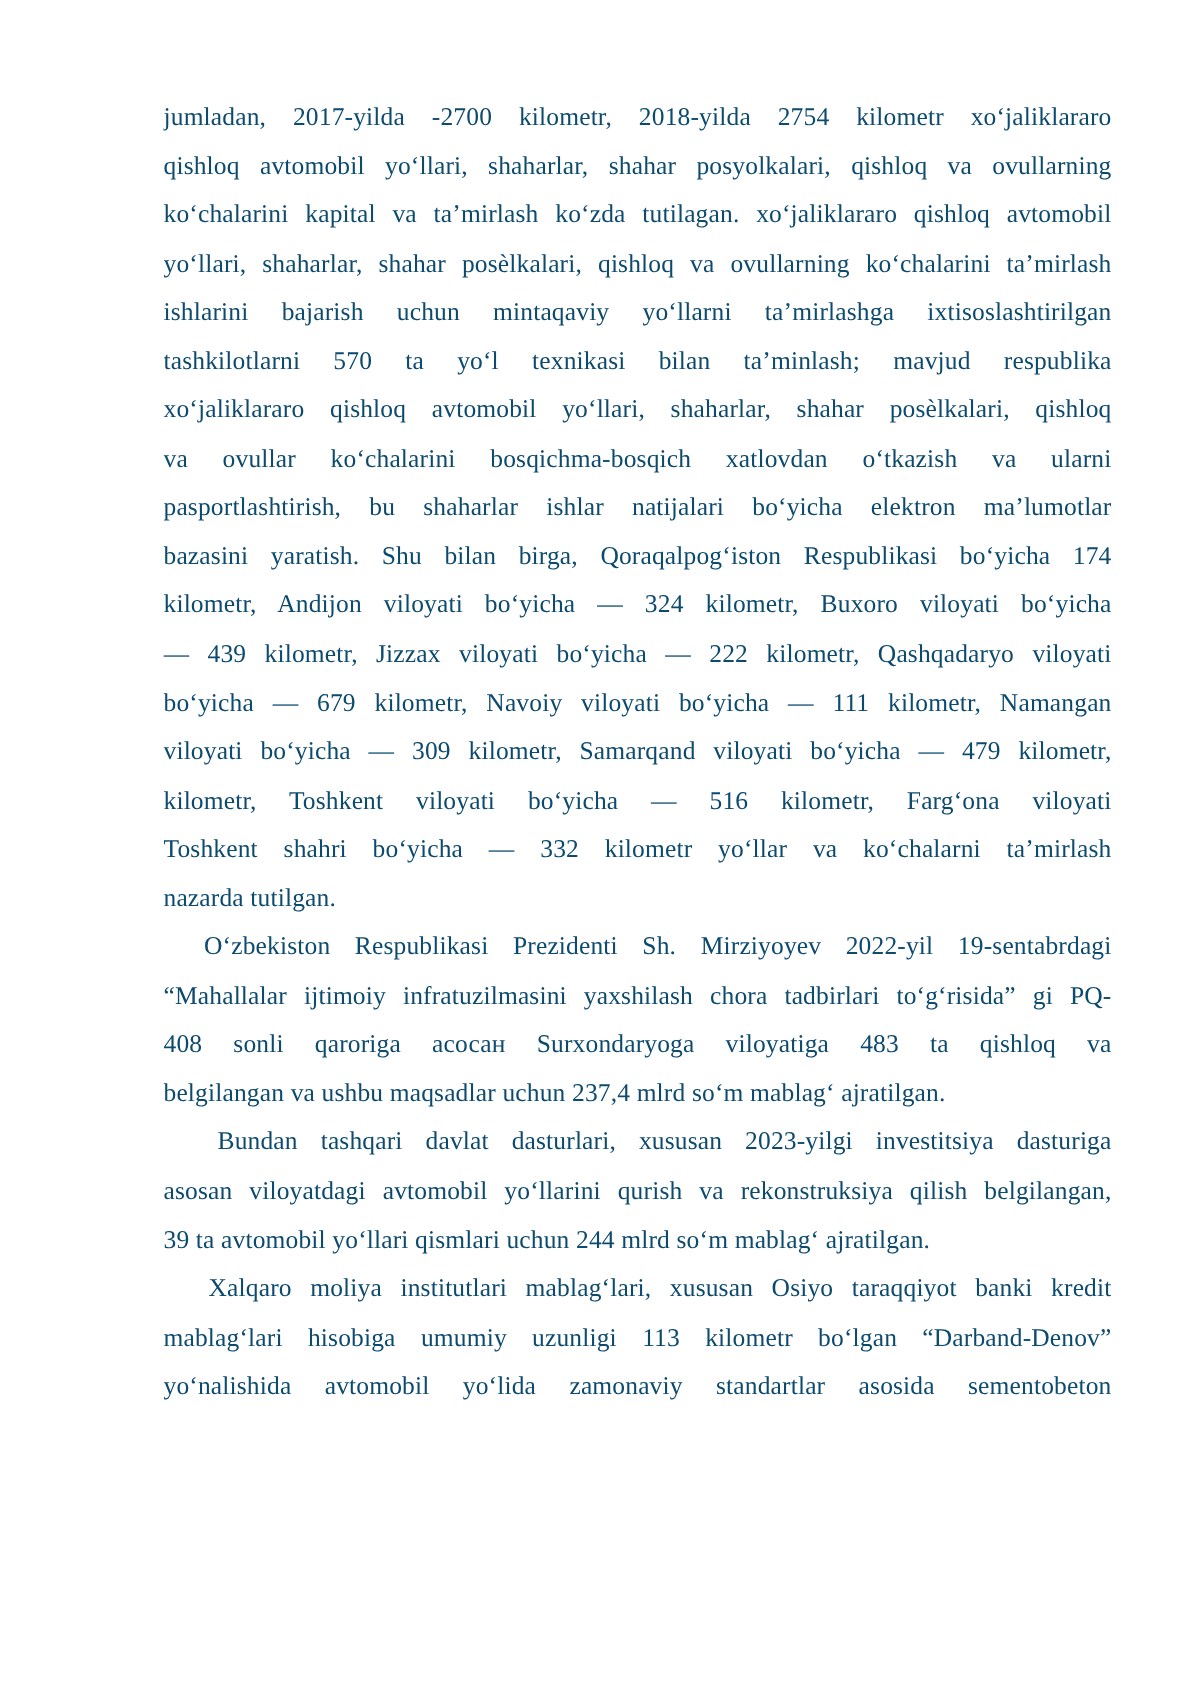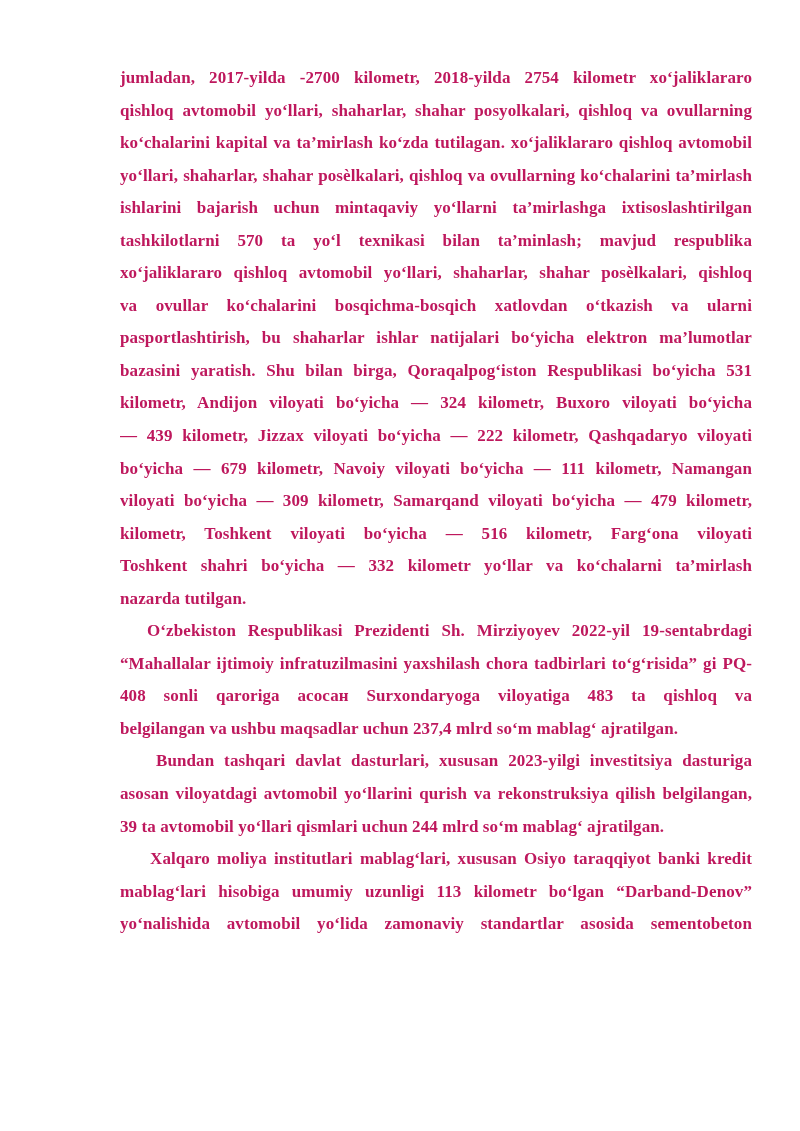--- a/index.html
+++ b/index.html
@@ -11,28 +11,27 @@
     overflow: hidden;
     font-family: "Liberation Serif", "DejaVu Serif", serif;
   }
   .page {
     position: absolute;
     inset: 0;
     background: #ffffff;
   }
   .text-block {
     position: absolute;
-    left: 120px;
+    left: 109px;
     top: 62px;
     width: 632px;
     font-size: 17px;
     line-height: 32.55px;
-    color: #be185d;
+    color: #0c4a6e;
     letter-spacing: 0.1px;
-    font-weight: bold;
   }
   .paragraph { margin: 0; padding: 0; }
   .line {
     height: 32.55px;
     overflow: hidden;
     text-align: justify;
     text-align-last: justify;
     text-justify: inter-word;
     white-space: normal;
   }
@@ -48,21 +47,21 @@
       <div class="paragraph">
         <div class="line">jumladan, 2017-yilda -2700 kilometr, 2018-yilda 2754 kilometr xo‘jaliklararo</div>
         <div class="line">qishloq avtomobil yo‘llari, shaharlar, shahar posyolkalari, qishloq va ovullarning</div>
         <div class="line">ko‘chalarini kapital va ta’mirlash ko‘zda tutilagan. xo‘jaliklararo qishloq avtomobil</div>
         <div class="line">yo‘llari, shaharlar, shahar posèlkalari, qishloq va ovullarning ko‘chalarini ta’mirlash</div>
         <div class="line">ishlarini bajarish uchun mintaqaviy yo‘llarni ta’mirlashga ixtisoslashtirilgan</div>
         <div class="line">tashkilotlarni 570 ta yo‘l texnikasi bilan ta’minlash; mavjud respublika</div>
         <div class="line">xo‘jaliklararo qishloq avtomobil yo‘llari, shaharlar, shahar posèlkalari, qishloq</div>
         <div class="line">va ovullar ko‘chalarini bosqichma-bosqich xatlovdan o‘tkazish va ularni</div>
         <div class="line">pasportlashtirish, bu shaharlar ishlar natijalari bo‘yicha elektron ma’lumotlar</div>
-        <div class="line">bazasini yaratish. Shu bilan birga, Qoraqalpog‘iston Respublikasi bo‘yicha 531</div>
+        <div class="line">bazasini yaratish. Shu bilan birga, Qoraqalpog‘iston Respublikasi bo‘yicha 174</div>
         <div class="line">kilometr, Andijon viloyati bo‘yicha — 324 kilometr, Buxoro viloyati bo‘yicha</div>
         <div class="line">— 439 kilometr, Jizzax viloyati bo‘yicha — 222 kilometr, Qashqadaryo viloyati</div>
         <div class="line">bo‘yicha — 679 kilometr, Navoiy viloyati bo‘yicha — 111 kilometr, Namangan</div>
         <div class="line">viloyati bo‘yicha — 309 kilometr, Samarqand viloyati bo‘yicha — 479 kilometr,</div>
         <div class="line">kilometr, Toshkent viloyati bo‘yicha — 516 kilometr, Farg‘ona viloyati</div>
         <div class="line">Toshkent shahri bo‘yicha — 332 kilometr yo‘llar va ko‘chalarni ta’mirlash</div>
         <div class="line last">nazarda tutilgan.</div>
       </div>
       <div class="paragraph">
         <div class="line" style="text-indent: 27px;">O‘zbekiston Respublikasi Prezidenti Sh. Mirziyoyev 2022-yil 19-sentabrdagi</div>

